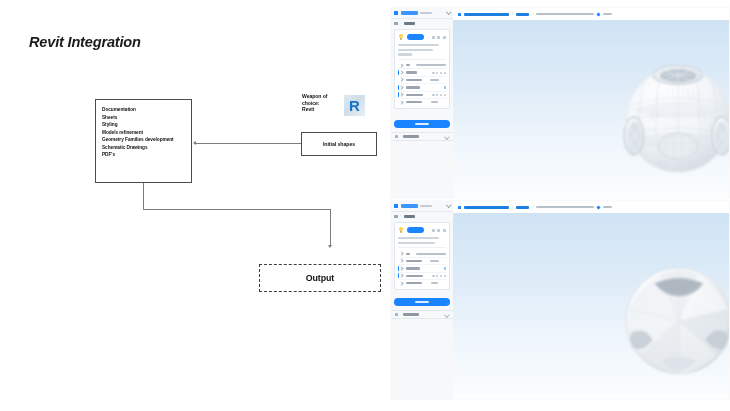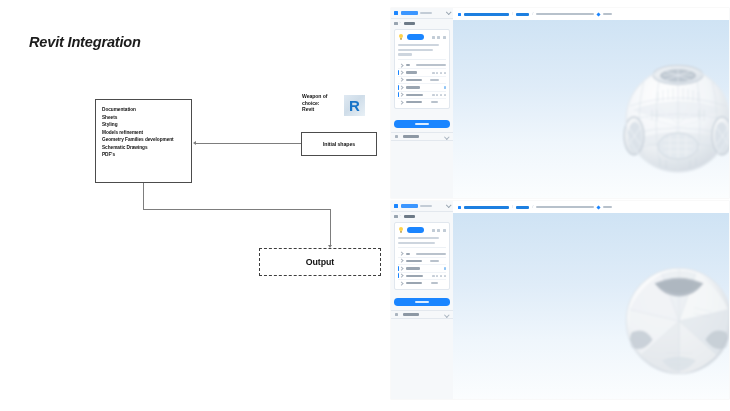--- a/index.html
+++ b/index.html
@@ -15,21 +15,21 @@
     position:absolute;left:29px;top:33px;
     font-size:15.5px;font-weight:bold;font-style:italic;
     color:#1b1b1b;letter-spacing:-0.2px;
     font-family:"Liberation Sans", sans-serif;
     transform:scaleX(0.94);transform-origin:left center;
     white-space:nowrap;
   }
 
   .box{position:absolute;box-sizing:border-box;background:#fff;}
   .box-solid{border:1.1px solid #4c4c4c;}
-  .box-dashed{border:1.3px dashed #3d3d3d;}
+  .box-dashed{border:1.3px dashed #3d3d3d;margin-top:16px;}
 
   #tasks-box{left:95px;top:99px;width:97px;height:84px;}
   .task-list{
     position:absolute;left:6px;top:6px;right:4px;
     font-size:4.9px;line-height:7.55px;color:#111;font-weight:bold;
     letter-spacing:-0.05px;
     transform:scaleX(0.97);transform-origin:left top;
   }
   .task-list div{white-space:nowrap;}
 

